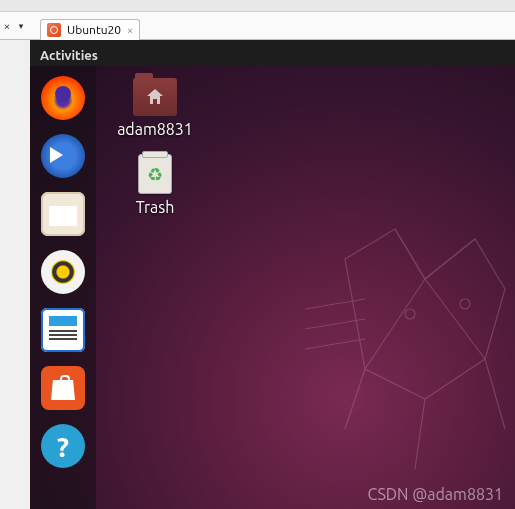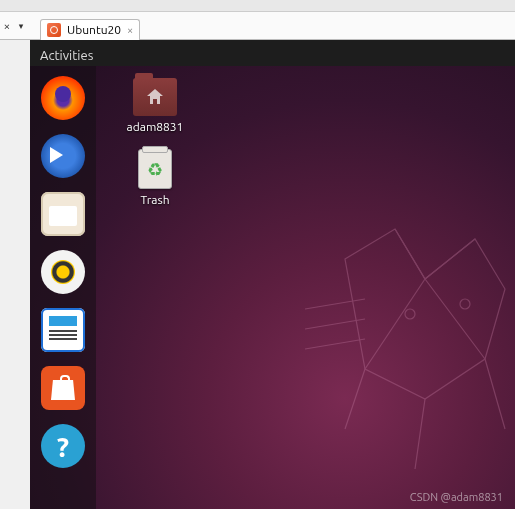--- a/index.html
+++ b/index.html
@@ -6,21 +6,21 @@
   body { font-family: Ubuntu, "Segoe UI", sans-serif; background: #f0f0f0; width: 515px; height: 509px; overflow: hidden; }
   .host-bar { height: 12px; background: #e8e8e8; border-bottom: 1px solid #ccc; }
   .host-row { display: flex; align-items: center; height: 28px; background: #fafafa; border-bottom: 1px solid #bbb; }
   .host-close { width: 14px; font-size: 12px; color: #333; text-align: center; cursor: pointer; }
   .host-dd { width: 14px; font-size: 9px; color: #333; text-align: center; }
   .tab { display: flex; align-items: center; gap: 6px; margin-left: 12px; padding: 3px 6px; background: #fff; border: 1px solid #bbb; border-bottom-color: #fff; border-radius: 3px 3px 0 0; font-size: 12px; position: relative; top: 4px; }
   .tab-ico { width: 14px; height: 14px; border-radius: 2px; background: linear-gradient(135deg,#f47750,#dd4814); position: relative; }
   .tab-ico::after { content:""; position:absolute; inset:3px; border:1.5px solid #fff; border-radius:50%; }
   .tab-x { color: #888; font-size: 11px; cursor: pointer; }
   .vm { position: absolute; left: 30px; top: 40px; right: 0; bottom: 0; background: #000; }
-  .topbar { height: 29px; background: #1d1d1d; color: #ddd; display: flex; align-items: center; padding: 0 10px; font-size: 13px; }
+  .topbar { height: 29px; background: #1d1d1d; color: #ddd; display: flex; align-items: center; padding: 0 10px; font-size: 13px; font-weight: bold; }
   .desktop { position: absolute; left: 0; right: 0; top: 26px; bottom: 0; background:
     radial-gradient(circle at 65% 75%, #7a2a52 0%, #5c1e3f 30%, #36142f 65%, #210e21 100%); }
   .dock { position: absolute; left: 0; top: 0; bottom: 0; width: 66px; background: rgba(20,14,20,0.55); display: flex; flex-direction: column; align-items: center; padding-top: 10px; gap: 14px; }
   .dock-item { width: 44px; height: 44px; border-radius: 8px; display: flex; align-items: center; justify-content: center; cursor: pointer; }
   .firefox { background: radial-gradient(circle at 50% 55%, #5a2da8 18%, #ff9400 30%, #ff3b00 70%, #e02500 100%); border-radius: 50%; position: relative; }
   .firefox::after { content:""; position:absolute; width:16px; height:16px; left:14px; top:10px; background:#4a2aa0; border-radius:50%; }
   .tbird { background: radial-gradient(circle at 50% 50%, #3d7fe0 40%, #0a3a8a 100%); border-radius: 50%; position: relative; }
   .tbird::before { content:""; position:absolute; left:9px; top:13px; width:0; height:0; border-left:13px solid #fff; border-top:8px solid transparent; border-bottom:8px solid transparent; }
   .files { background: #f2e8d8; border-radius: 7px; position: relative; box-shadow: inset 0 0 0 2px #d8cbb2; }
   .files::after { content:""; position:absolute; left:8px; right:8px; top:14px; bottom:10px; background:#fff; border-radius:2px; }
@@ -28,28 +28,28 @@
   .rhythm::after { content:""; position:absolute; inset:10px; background:radial-gradient(circle,#ffcc00 35%,#333 42%,#333 60%,#ffcc00 67%); border-radius:50%; }
   .writer { background:#fff; border-radius:6px; position:relative; box-shadow: inset 0 0 0 2px #1e6fd6; }
   .writer::before { content:""; position:absolute; left:8px; right:8px; top:8px; height:10px; background:#2d9fe0; }
   .writer::after { content:""; position:absolute; left:8px; right:8px; top:22px; height:2px; background:#444; box-shadow: 0 4px 0 #444, 0 8px 0 #444; }
   .store { background:#e95420; border-radius:8px; position:relative; }
   .store::after { content:""; position:absolute; left:10px; right:10px; top:14px; bottom:10px; background:#fff; clip-path: polygon(8% 0, 92% 0, 100% 100%, 0 100%); }
   .store::before { content:""; position:absolute; left:19px; top:9px; width:6px; height:8px; border:2px solid #fff; border-bottom:none; border-radius:4px 4px 0 0; }
   .help { background:#2aa1d3; border-radius:50%; color:#fff; font-size:28px; font-weight:bold; }
   .deskicons { position:absolute; left:85px; top:12px; display:flex; flex-direction:column; gap:16px; }
   .dicon { width:80px; display:flex; flex-direction:column; align-items:center; gap:4px; cursor:pointer; }
-  .dlabel { color:#fff; font-size:12px; text-shadow:0 1px 2px #000; text-align:center; }
+  .dlabel { color:#fff; font-size:16px; text-shadow:0 1px 2px #000; text-align:center; }
   .folder { width:44px; height:38px; background:linear-gradient(#8a3c3c,#6d2d2d); border-radius:3px; position:relative; }
   .folder::before { content:""; position:absolute; top:-5px; left:2px; width:18px; height:6px; background:#8a3c3c; border-radius:2px 2px 0 0; }
   .folder svg { position:absolute; left:12px; top:9px; }
   .trash { width:34px; height:40px; background:#e9e6e0; border:1px solid #aaa; border-radius:3px; position:relative; box-shadow:0 1px 2px rgba(0,0,0,.4); }
   .trash::before { content:""; position:absolute; top:-4px; left:3px; right:3px; height:5px; background:#e9e6e0; border:1px solid #aaa; border-radius:2px; }
   .recycle { position:absolute; inset:0; display:flex; align-items:center; justify-content:center; color:#4caf50; font-size:18px; }
-  .watermark { position:absolute; right:12px; bottom:6px; color:rgba(220,210,215,.65); font-size:11px; }
+  .watermark { position:absolute; right:12px; bottom:6px; color:rgba(220,210,215,.65); font-size:16px; }
   .cat { position:absolute; right:0; bottom:30px; opacity:.35; pointer-events:none; }
 </style>
 </head>
 <body>
 
 <div class="host-bar"></div>
 <div class="host-row">
   <span class="host-close">×</span>
   <span class="host-dd">▾</span>
   <div class="tab">

